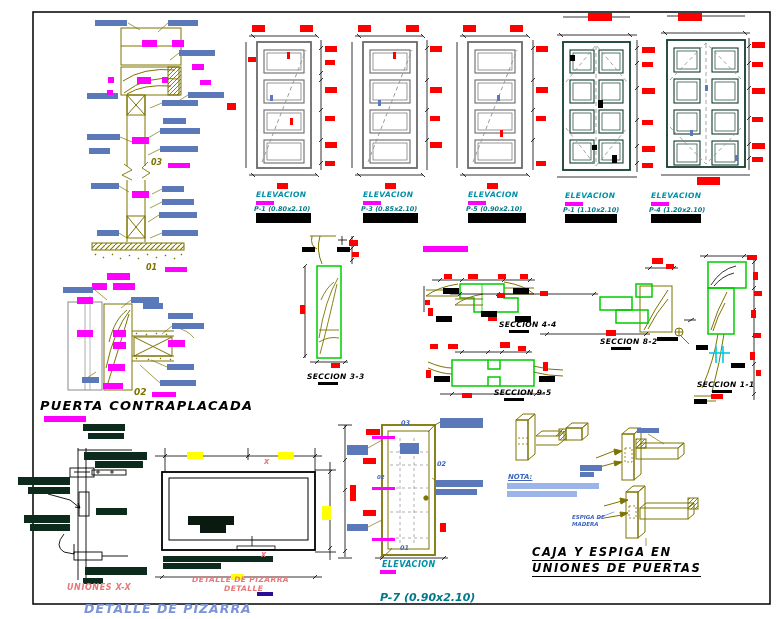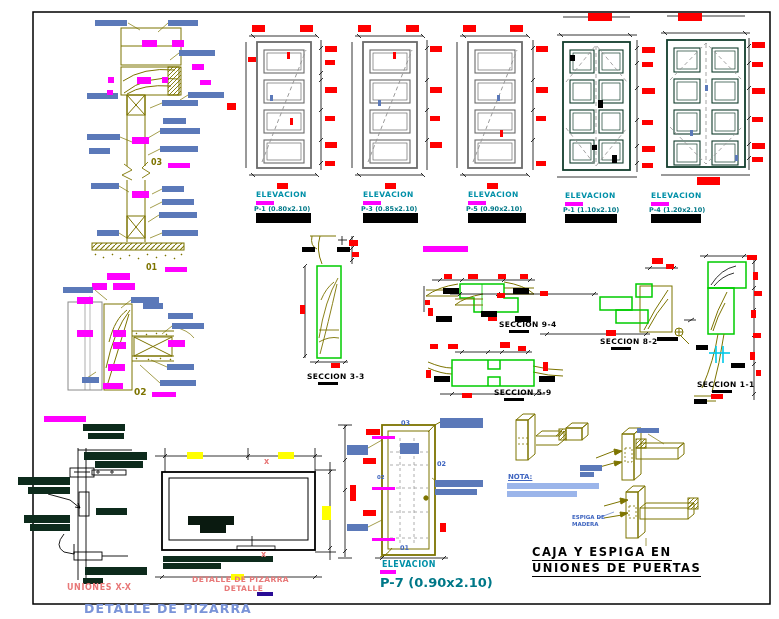--- a/index.html
+++ b/index.html
@@ -8,21 +8,21 @@
   svg{position:absolute;left:0;top:0;}
   .b{position:absolute;display:block;}
   .blue{background:#5b79b9;}
   .ltblue{background:#9bb5ea;}
   .mag{background:#ff00ff;}
   .red{background:#ff0000;}
   .blk{background:#000;}
   .dkg{background:#0d2b1c;}
   .yel{background:#ffff00;}
   .navy{background:#2a0c96;}
-  .t{position:absolute;white-space:nowrap;line-height:1.05;}
+  .t{position:absolute;white-space:nowrap;line-height:1.05;font-style:italic;}
   .title{font-weight:bold;color:#000;font-size:13px;letter-spacing:1.2px;}
   .bigblue{font-weight:bold;color:#7a94d8;font-size:12.5px;letter-spacing:1px;}
   .elev{font-weight:bold;color:#0090a8;font-size:7.5px;letter-spacing:.4px;}
   .code{font-weight:bold;color:#007888;font-size:6.5px;}
   .sec{font-weight:bold;color:#000;font-size:7.5px;letter-spacing:.4px;}
   .secx{font-weight:bold;color:#e87878;font-size:8px;letter-spacing:.6px;}
   .pink{font-weight:bold;color:#e87878;font-size:7.5px;letter-spacing:.4px;}
   .xm{font-weight:bold;color:#e87878;font-size:8px;}
   .olv{font-weight:bold;color:#7d7400;font-size:8px;}
   .bmk{font-weight:bold;color:#4066c0;font-size:6.5px;}
@@ -632,59 +632,60 @@
 <i class="b mag" style="left:372px;top:538px;width:23px;height:3px"></i>
 <i class="b red" style="left:440px;top:523px;width:6px;height:9px"></i>
 <i class="b mag" style="left:380px;top:570px;width:16px;height:4px"></i>
 
 <i class="b ltblue" style="left:507px;top:483px;width:92px;height:6px"></i>
 <i class="b ltblue" style="left:507px;top:491px;width:70px;height:6px"></i>
 <i class="b blue" style="left:580px;top:465px;width:22px;height:6px"></i>
 <i class="b blue" style="left:580px;top:472px;width:14px;height:5px"></i>
 <i class="b blue" style="left:637px;top:428px;width:22px;height:5px"></i>
 
+<div class="t title" style="left:40px;top:399px">PUERTA CONTRAPLACADA</div>
 <i class="b mag" style="left:44px;top:416px;width:42px;height:6px"></i>
 
 <i class="b mag" style="left:423px;top:246px;width:45px;height:6px"></i>
 
 <div class="t elev" style="left:256px;top:191px">ELEVACION</div>
 <div class="t code" style="left:254px;top:206px">P-1 (0.80x2.10)</div>
 <div class="t elev" style="left:363px;top:191px">ELEVACION</div>
 <div class="t code" style="left:361px;top:206px">P-3 (0.85x2.10)</div>
 <div class="t elev" style="left:468px;top:191px">ELEVACION</div>
 <div class="t code" style="left:466px;top:206px">P-5 (0.90x2.10)</div>
 <div class="t elev" style="left:565px;top:192px">ELEVACION</div>
 <div class="t code" style="left:563px;top:207px">P-1 (1.10x2.10)</div>
 <div class="t elev" style="left:651px;top:192px">ELEVACION</div>
 <div class="t code" style="left:649px;top:207px">P-4 (1.20x2.10)</div>
 
 <div class="t olv" style="left:151px;top:159px">03</div>
 <div class="t olv" style="left:146px;top:264px">01</div>
 <div class="t olv" style="left:134px;top:388px;font-size:9px">02</div>
 
 <div class="t sec" style="left:307px;top:373px">SECCION 3-3</div>
-<div class="t sec" style="left:499px;top:321px">SECCION 9-4</div>
+<div class="t sec" style="left:499px;top:321px">SECCION 4-4</div>
 <div class="t sec" style="left:600px;top:338px">SECCION 8-2</div>
-<div class="t sec" style="left:494px;top:389px">SECCION 5-9</div>
+<div class="t sec" style="left:494px;top:389px">SECCION 9-5</div>
 <div class="t sec" style="left:697px;top:381px">SECCION 1-1</div>
 
 <div class="t secx" style="left:67px;top:584px">UNIONES X-X</div>
 
 <div class="t pink" style="left:192px;top:576px">DETALLE DE PIZARRA</div>
 <div class="t pink" style="left:224px;top:585px">DETALLE</div>
 <div class="t xm" style="left:264px;top:458px">x</div>
 <div class="t xm" style="left:261px;top:551px">x</div>
 
 <div class="t bmk" style="left:401px;top:420px">03</div>
 <div class="t bmk" style="left:437px;top:461px">02</div>
 <div class="t bmk" style="left:377px;top:475px;font-size:5.5px">02</div>
 <div class="t bmk" style="left:400px;top:545px">01</div>
 
 <div class="t elev" style="left:382px;top:561px;font-size:8px">ELEVACION</div>
-<div class="t code" style="left:380px;top:576px;font-size:13px">P-7 (0.90x2.10)</div>
+<div class="t code" style="left:380px;top:592px;font-size:11px">P-7 (0.90x2.10)</div>
 
 <div class="t nota" style="left:508px;top:474px">NOTA:</div>
 <div class="t enote" style="left:572px;top:515px">ESPIGA DE</div>
 <div class="t enote" style="left:572px;top:522px">MADERA</div>
 
 <div class="t caja" style="left:532px;top:546px">CAJA Y ESPIGA EN</div>
 <div class="t caja" style="left:532px;top:562px">UNIONES DE PUERTAS</div>
 
 <div class="t bigblue" style="left:84px;top:602px">DETALLE DE PIZARRA</div>
 

